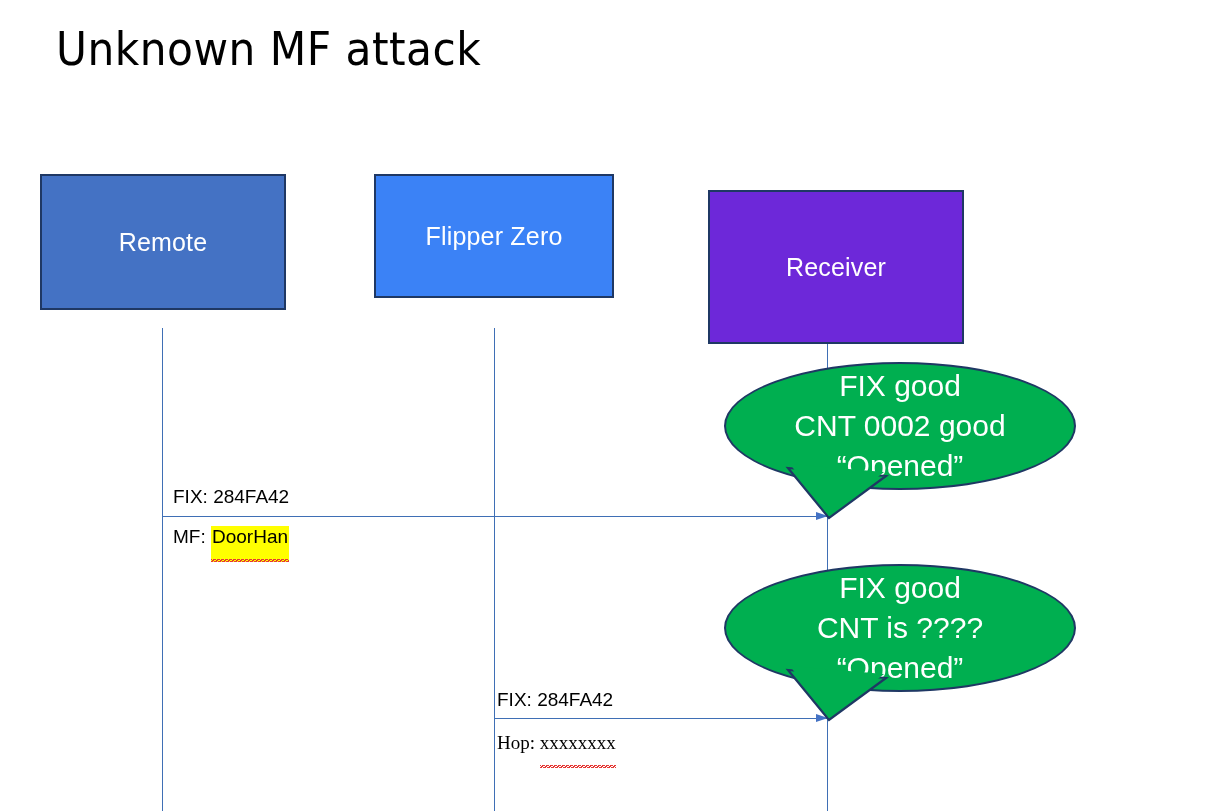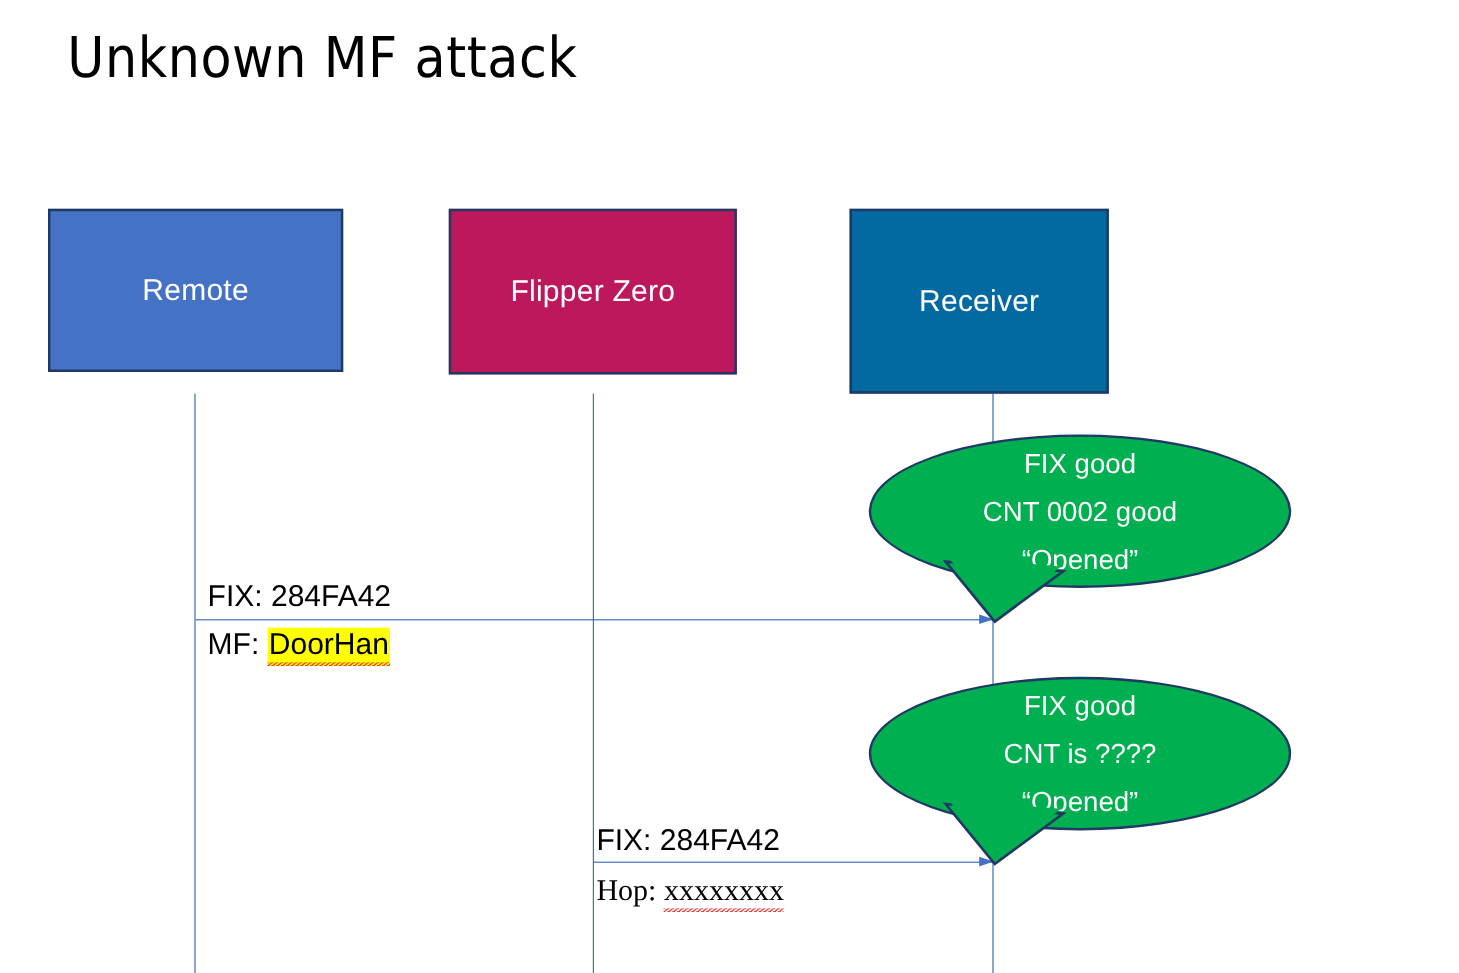--- a/index.html
+++ b/index.html
@@ -40,22 +40,22 @@
     border: 2px solid #1F3864;
     display: flex;
     align-items: center;
     justify-content: center;
     color: #ffffff;
     font-size: 25px;
     font-weight: 400;
     letter-spacing: 0.2px;
   }
   #actor-remote  { left: 40px;  top: 174px; width: 246px; height: 136px; background: #4472C4; }
-  #actor-flipper { left: 374px; top: 174px; width: 240px; height: 138px; background: #be185d; }
-  #actor-receiver{ left: 708px; top: 174px; width: 216px; height: 154px; background: #0369a1; }
+  #actor-flipper { left: 374px; top: 174px; width: 240px; height: 124px; background: #3b82f6; }
+  #actor-receiver{ left: 708px; top: 190px; width: 256px; height: 154px; background: #6d28d9; }
 
   
   .lifeline {
     position: absolute;
     width: 1px;
     background: #3F6FB5;
     top: 328px;
     bottom: 0;
   }
   #lifeline-remote   { left: 162px; }
@@ -78,21 +78,21 @@
     border-top: 4.5px solid transparent;
     border-bottom: 4.5px solid transparent;
     border-left: 12px solid #4472C4;
   }
   #arrow-1 { left: 163px; top: 516px; width: 664px; }
   #arrow-2 { left: 495px; top: 718px; width: 332px; }
 
   
   .msg-label {
     position: absolute;
-    font-size: 25px;
+    font-size: 19px;
     line-height: 40px;
     color: #000000;
     white-space: nowrap;
   }
   #msg-label-1 { left: 173px; top: 477px; }
   #msg-label-1 .line-2 { margin-top: 4px; }
   #msg-label-2 { left: 497px; top: 680px; }
   #msg-label-2 .line-2 { margin-top: 3px; font-family: Liberation Serif, serif; }
 
   .hl {
@@ -100,31 +100,31 @@
     padding: 0 1px;
   }
   .squiggle {
     background-image: repeating-linear-gradient(
         135deg,
         #E53935 0px, #E53935 1px,
         rgba(0,0,0,0) 1px, rgba(0,0,0,0) 2px);
     background-repeat: repeat-x;
     background-size: 4px 3px;
     background-position: 0 100%;
-    padding-bottom: 4px;
+    padding-bottom: 15px;
   }
 
   
   .bubble {
     position: absolute;
     background: #00AF50;
     border: 2px solid #1F3864;
     border-radius: 50%;
     color: #ffffff;
-    font-size: 23px;
+    font-size: 30px;
     line-height: 40px;
     text-align: center;
     display: flex;
     flex-direction: column;
     align-items: center;
     justify-content: center;
   }
   .bubble .tail {
     position: absolute;
     left: 0;

